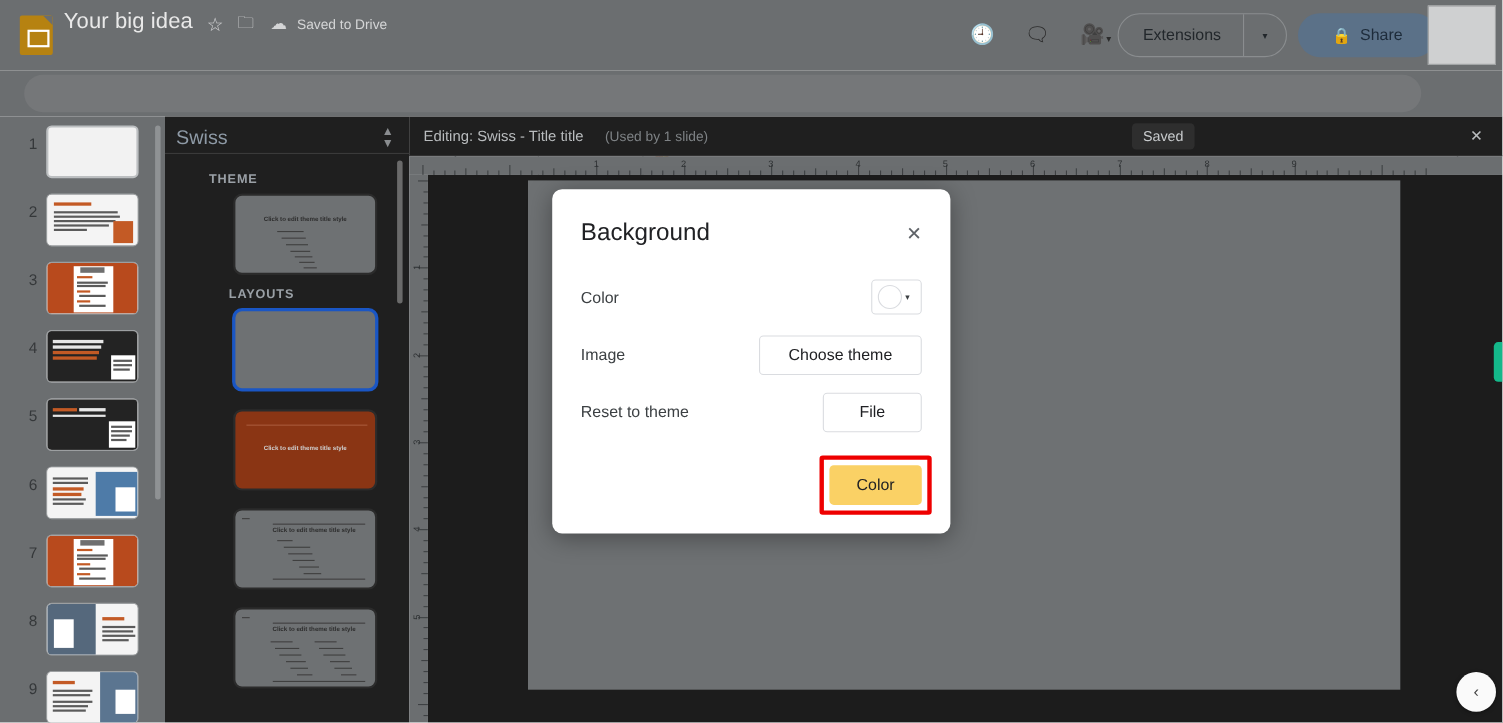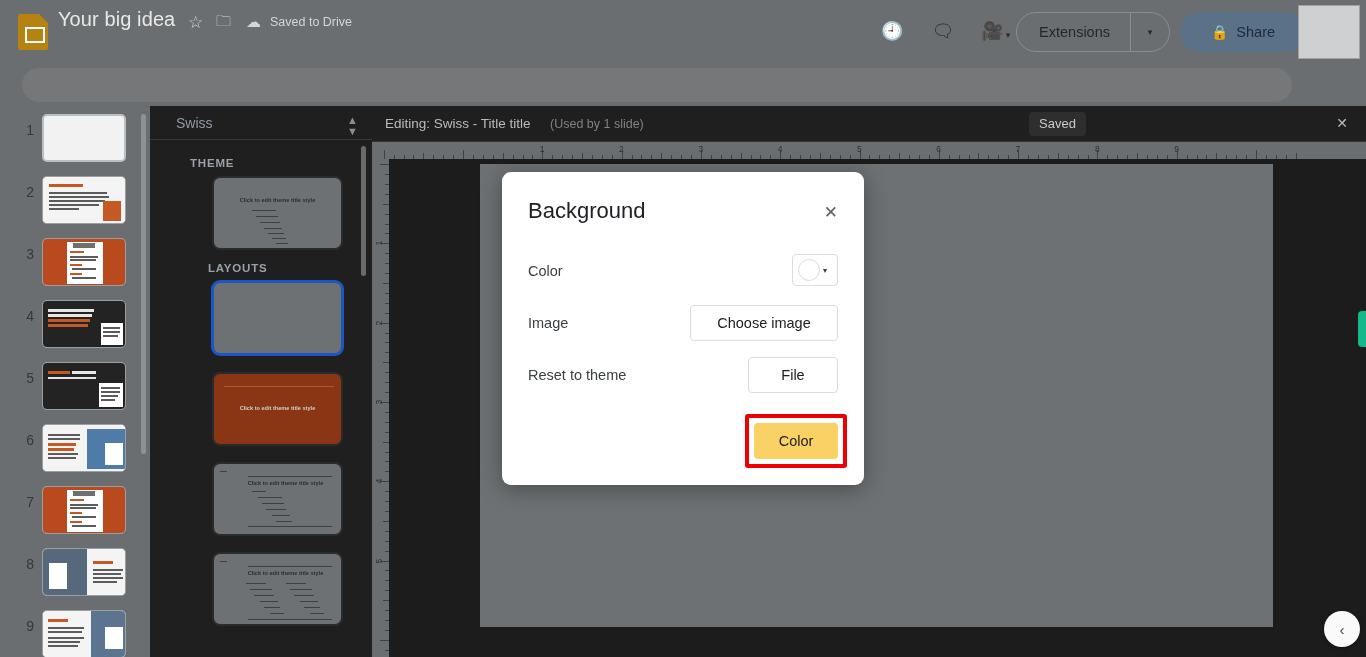--- a/index.html
+++ b/index.html
@@ -121,21 +121,21 @@
   .ln.w  { background:#e6e6e6; }
   .pane  { position:absolute; background:#fff; }
   .imgblk{ position:absolute; background:#7f8d9b; }
 
   
   .theme-panel {
     position:absolute; left:150px; top:106px; width:222px; height:551px;
     background:#1f1f1f;
   }
   .tp-head { position:absolute; left:0; top:0; width:222px; height:34px; border-bottom:1px solid #3a3a3a; }
-  .tp-title { position:absolute; left:26px; top:9px; font-size:14px; color:#8e9aa6; }
+  .tp-title { position:absolute; left:10px; top:9px; font-size:18px; color:#8e9aa6; }
   .tp-sort { position:absolute; right:14px; top:9px; font-size:11px; color:#8a8d90; line-height:1; }
   .tp-body { position:absolute; left:0; top:34px; width:222px; height:517px; overflow:hidden; }
   .tp-label { position:absolute; font-size:11.5px; letter-spacing:.8px; color:#9aa0a6; font-weight:bold; }
   .layout-card {
     position:absolute; left:62px; width:131px; height:74px;
     background:#6e7173; border:2px solid #2b2b2b; border-radius:8px; overflow:hidden;
   }
   .layout-card.theme-card { left:62px; }
   .layout-card.active { border:2px solid #1a56c4; box-shadow:0 0 0 1px #1a56c4; }
   .layout-card.red { background:#8a3514; }
@@ -663,21 +663,21 @@
     <div class="row" style="top:82px;">
       <div class="row-label">Color</div>
       <div class="color-swatch">
         <span class="sw-circle"></span>
         <span class="sw-caret">▾</span>
       </div>
     </div>
 
     <div class="row" style="top:134px;">
       <div class="row-label">Image</div>
-      <div class="btn-outline btn-choose">Choose image</div>
+      <div class="btn-outline btn-choose">Choose theme</div>
     </div>
 
     <div class="row" style="top:186px;">
       <div class="row-label">Reset to theme</div>
       <div class="btn-outline btn-reset">File</div>
     </div>
   </div>
 
   <div class="done-highlight"></div>
   <div class="done-btn">Color</div>

